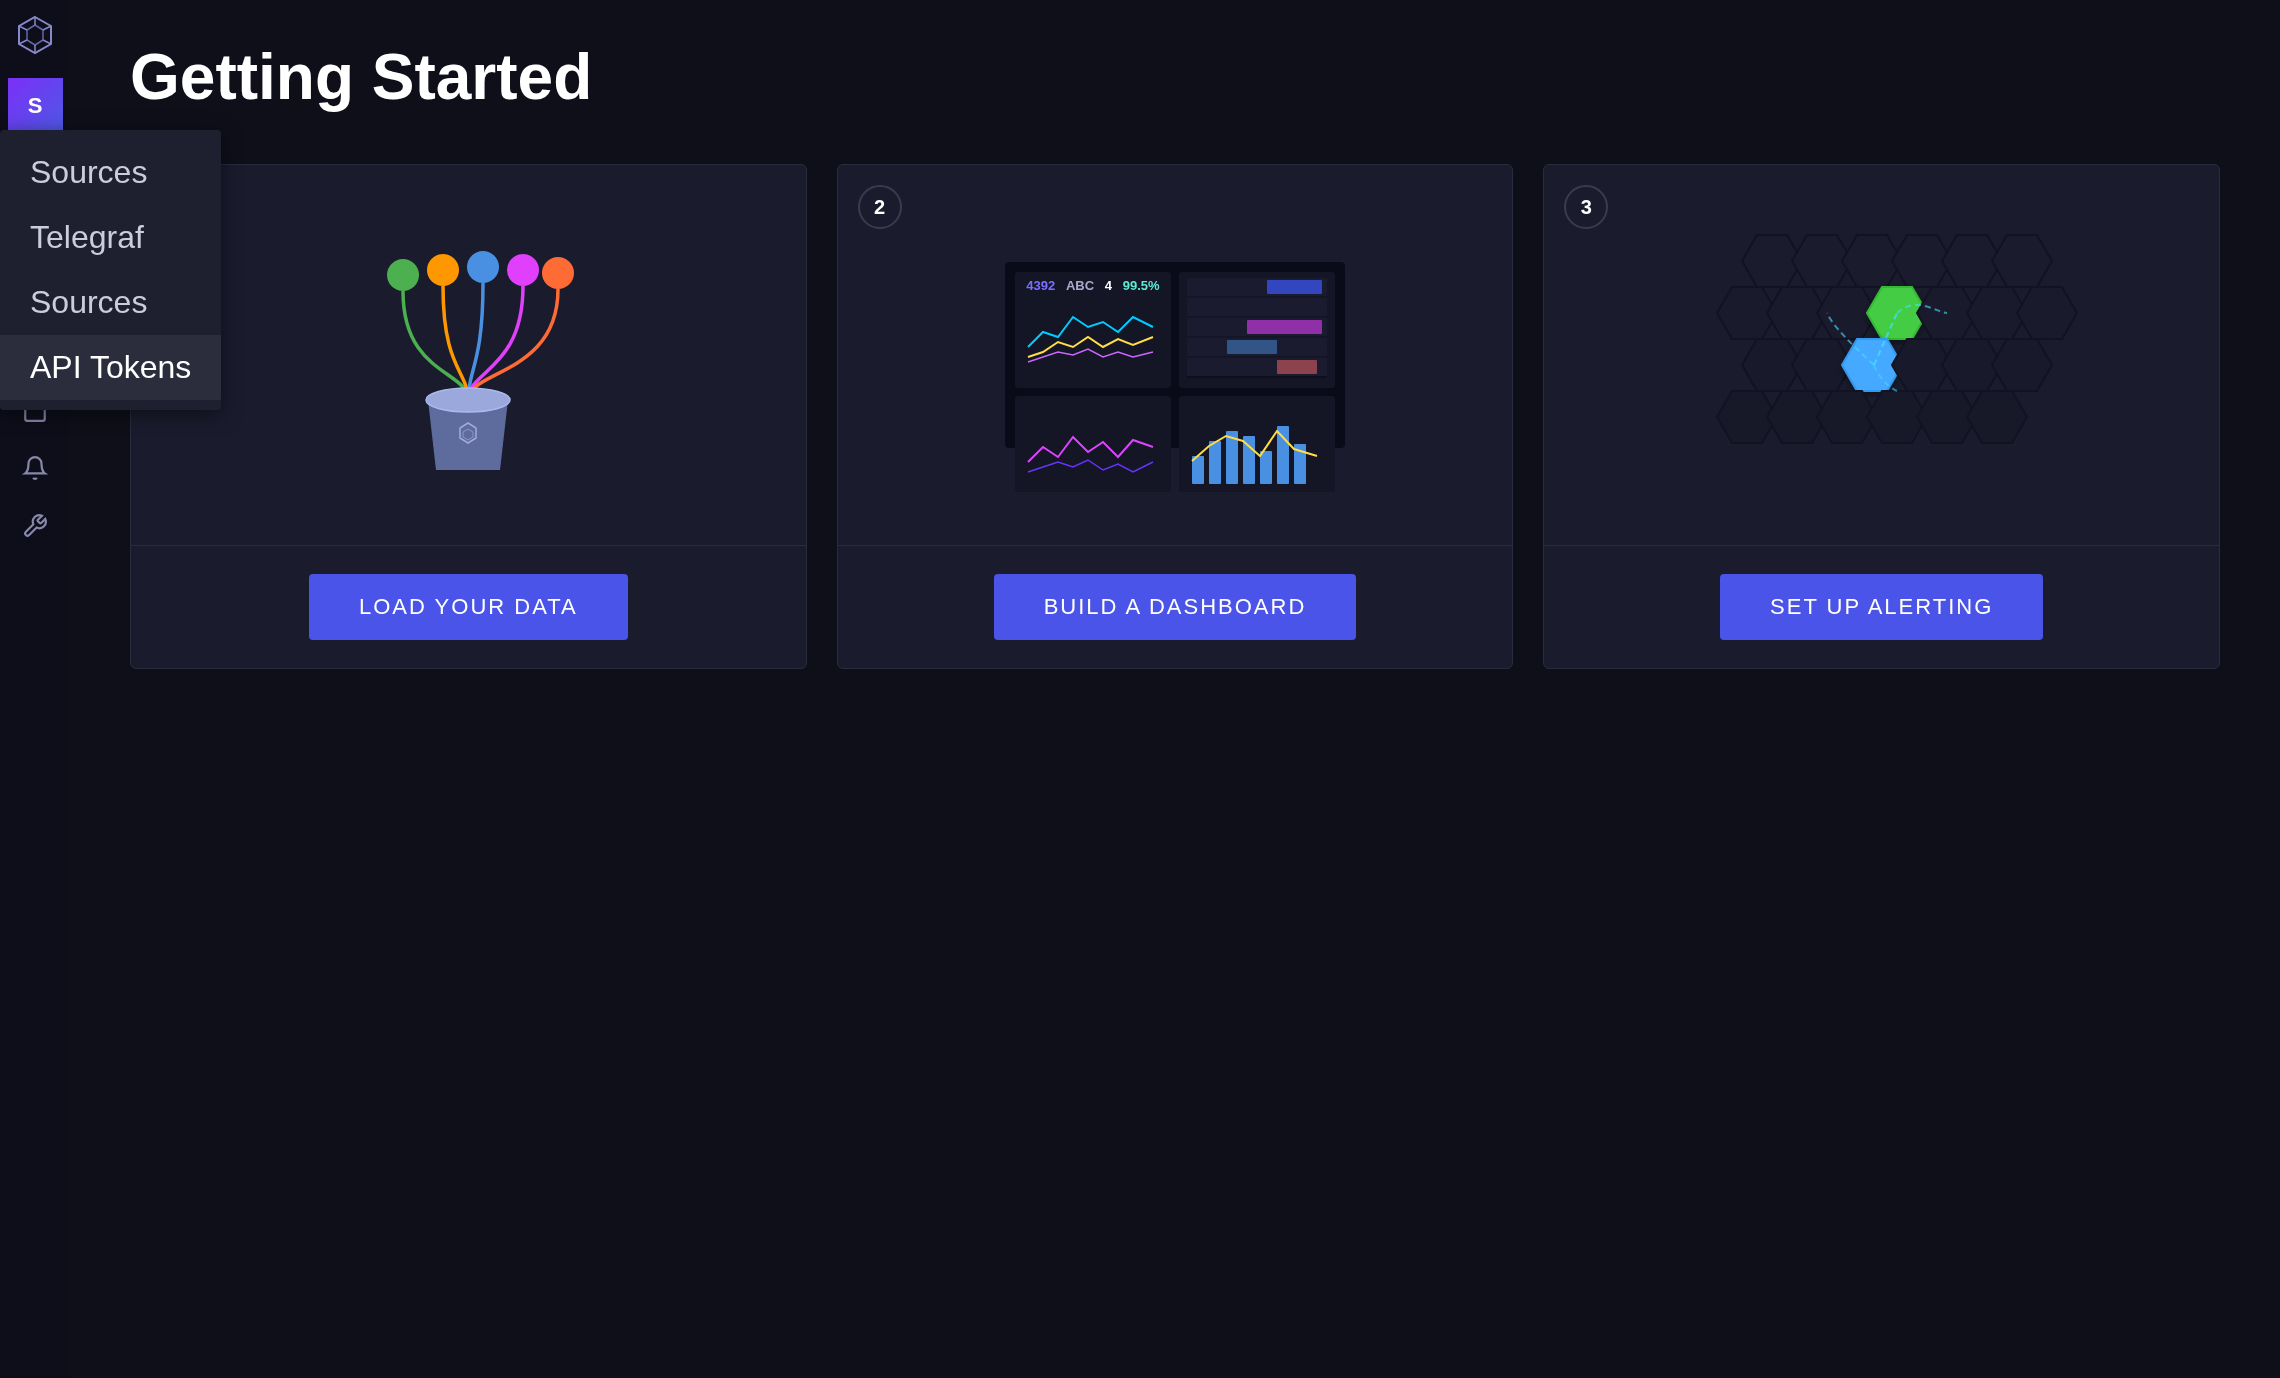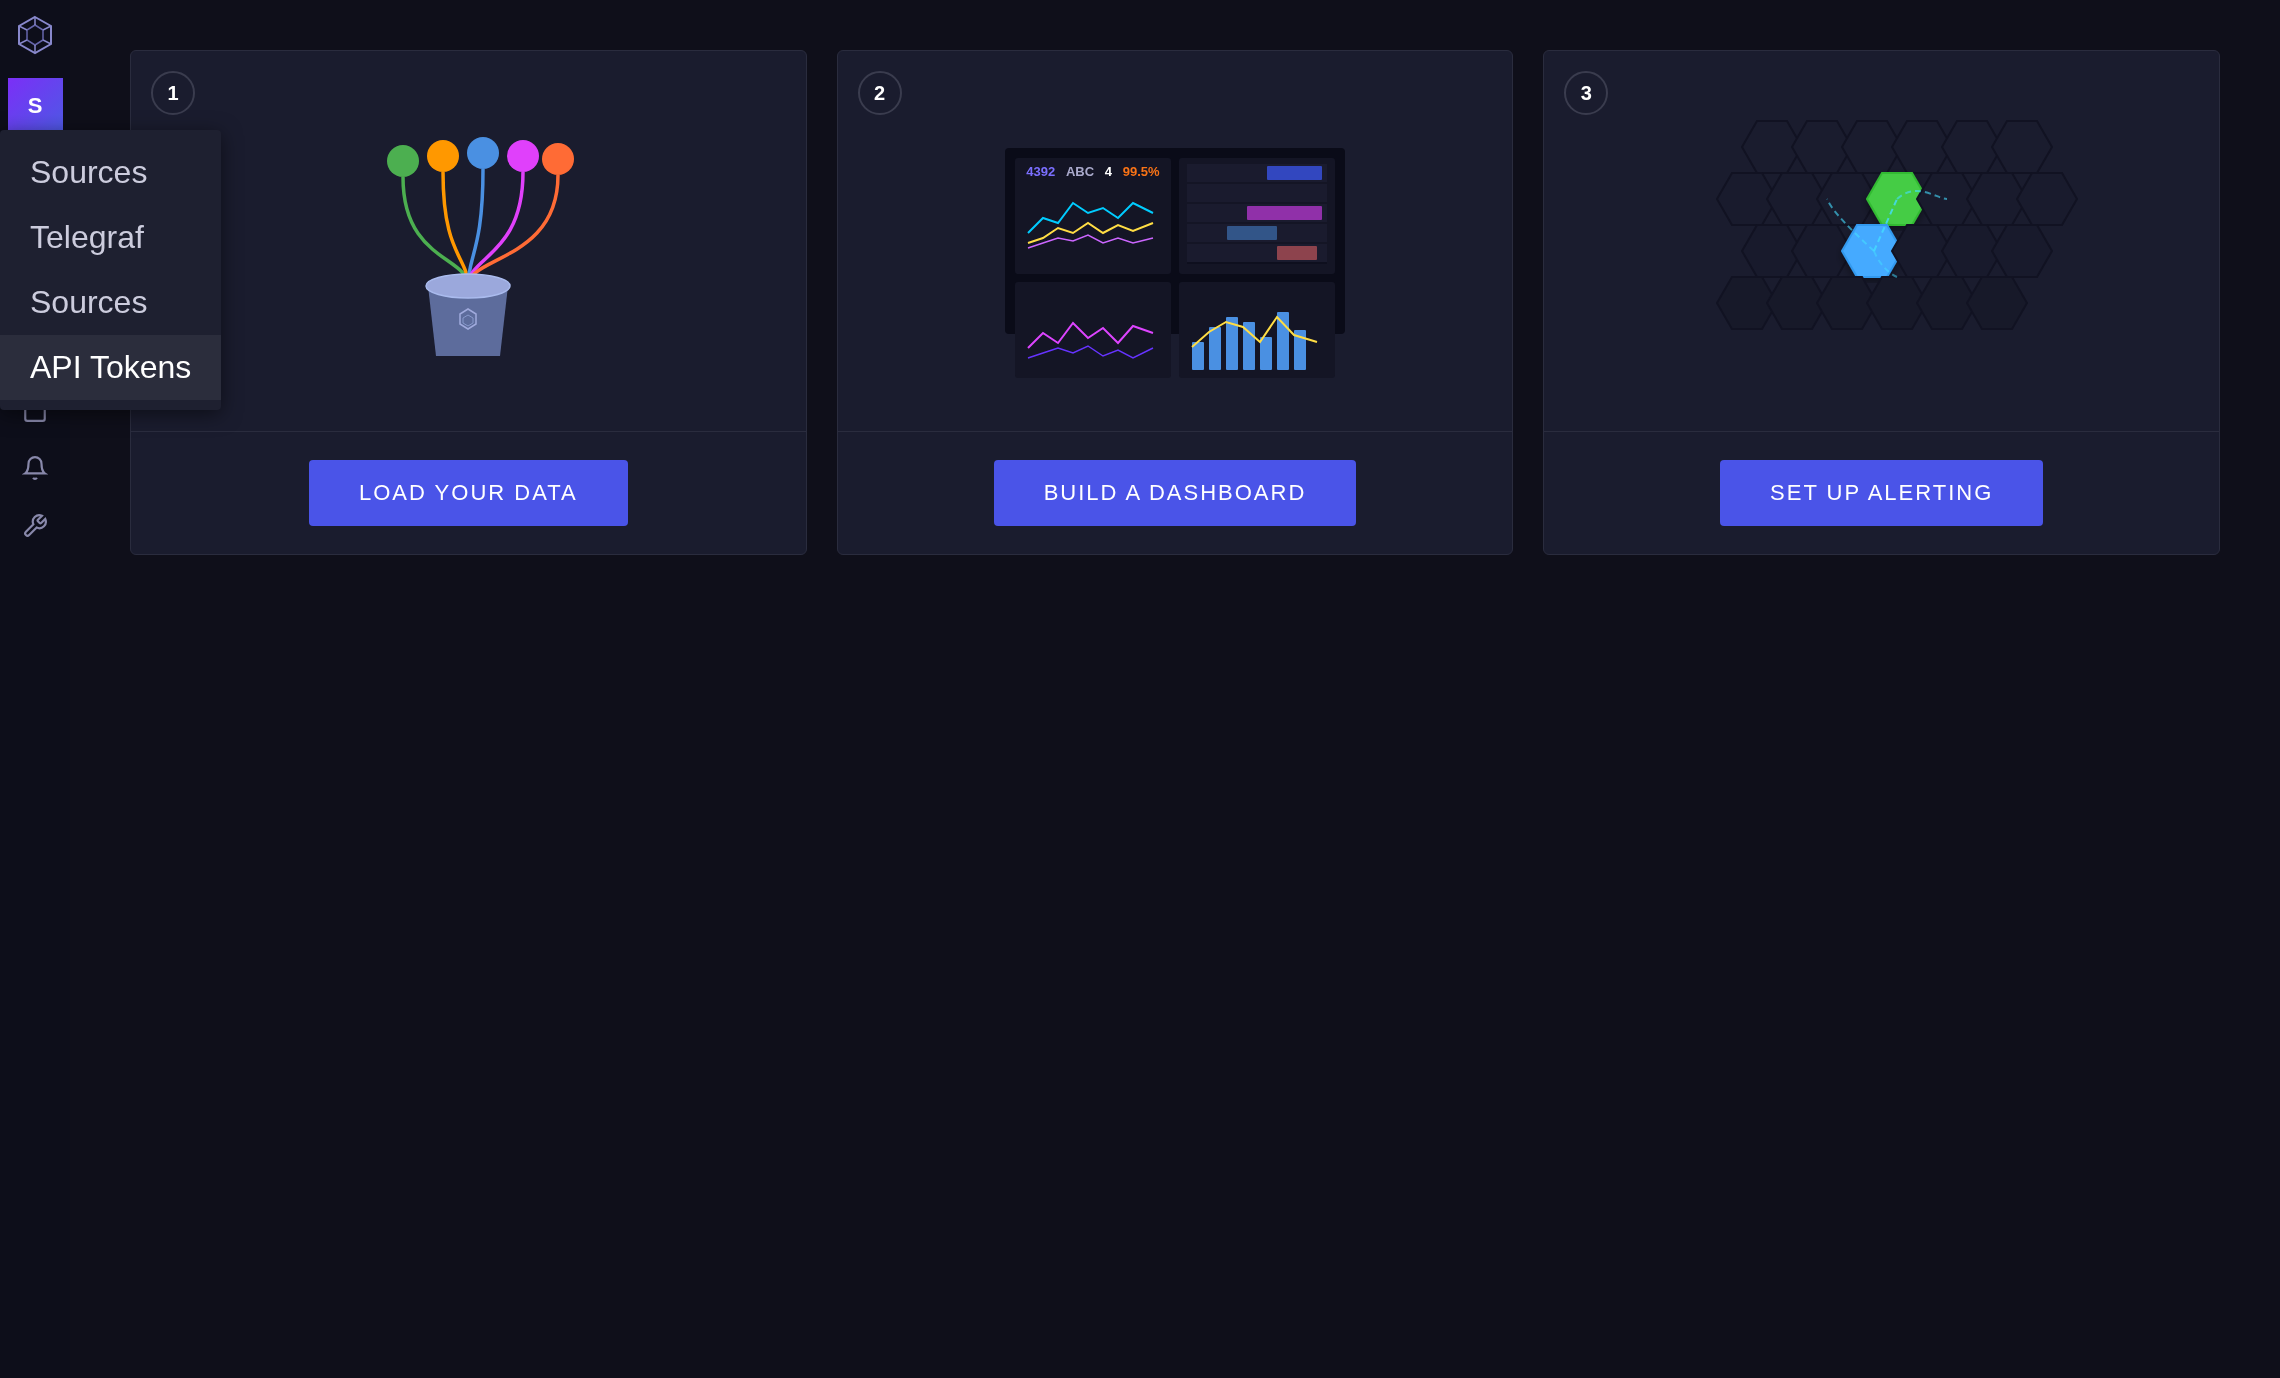--- a/index.html
+++ b/index.html
@@ -246,20 +246,21 @@
 </div>
 
 <div class="dropdown-menu">
   <div class="dropdown-item">Sources</div>
   <div class="dropdown-item">Telegraf</div>
   <div class="dropdown-item">Sources</div>
   <div class="dropdown-item active">API Tokens</div>
 </div>
 
 <div class="main-content">
+  <h1 class="page-title">Getting Started</h1>
 
   <div class="cards-container">
 
     <div class="card">
       <div class="card-visual">
         <div class="card-step-badge">1</div>
 
         <svg width="280" height="280" viewBox="0 0 280 280" xmlns="http://www.w3.org/2000/svg">
 
           <circle cx="75" cy="60" r="16" fill="#4CAF50"></circle>
@@ -294,21 +295,21 @@
       <div class="card-visual">
         <div class="card-step-badge">2</div>
 
         <div style="width:340px; height:186px; background:#0a0b18; border-radius:4px; padding:10px; display:grid; grid-template-columns:1fr 1fr; grid-template-rows:1fr 1fr; gap:8px;">
 
           <div style="background:#141525; border-radius:3px; padding:6px; display:flex; flex-direction:column; gap:4px;">
             <div style="display:flex; justify-content:space-around; font-size:13px; font-weight:bold;">
               <span style="color:#7b6fff;">4392</span>
               <span style="color:#aaaacc;">ABC</span>
               <span style="color:#ffffff;">4</span>
-              <span style="color:#f97316;">99.5%</span>
+              <span style="color:#5eead4;">99.5%</span>
             </div>
             <svg width="100%" height="70" viewBox="0 0 140 70">
 
               <polyline points="5,50 20,35 35,40 50,20 65,30 80,25 95,35 110,20 130,30" stroke="#00ccff" stroke-width="2" fill="none"></polyline>
 
               <polyline points="5,60 20,55 35,45 50,50 65,40 80,50 95,42 110,48 130,40" stroke="#ffdd44" stroke-width="2" fill="none"></polyline>
 
               <polyline points="5,65 20,60 35,55 50,58 65,52 80,60 95,55 110,60 130,55" stroke="#cc66ff" stroke-width="1.5" fill="none"></polyline>
             </svg>
           </div>

